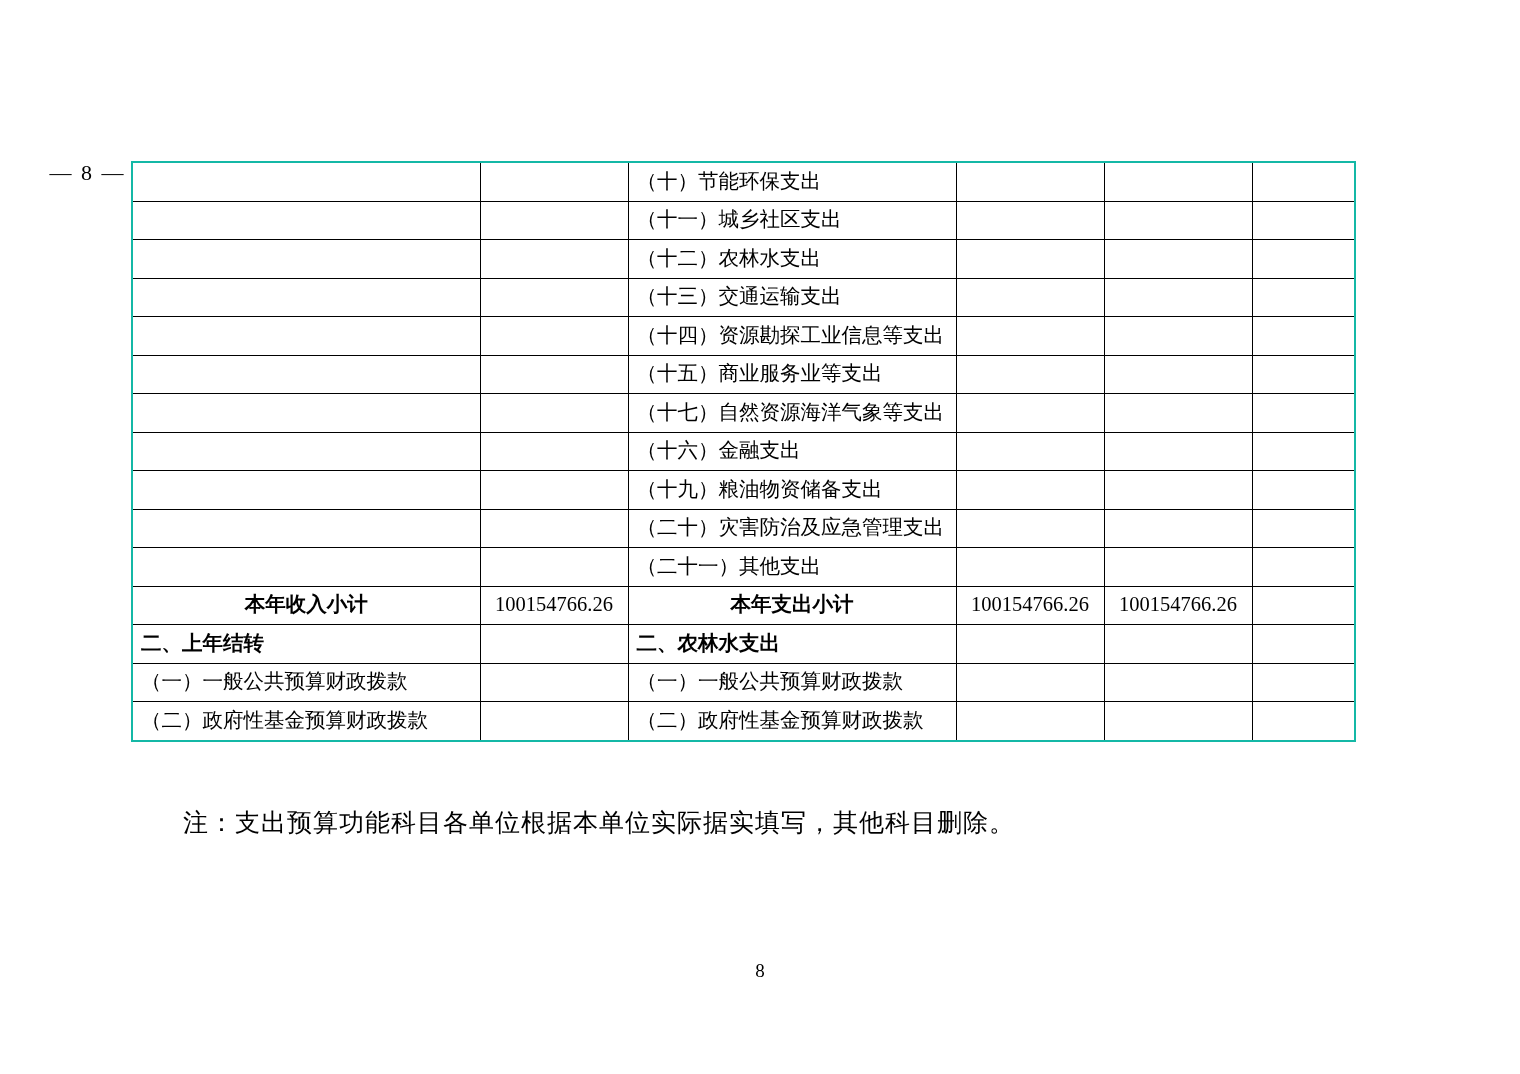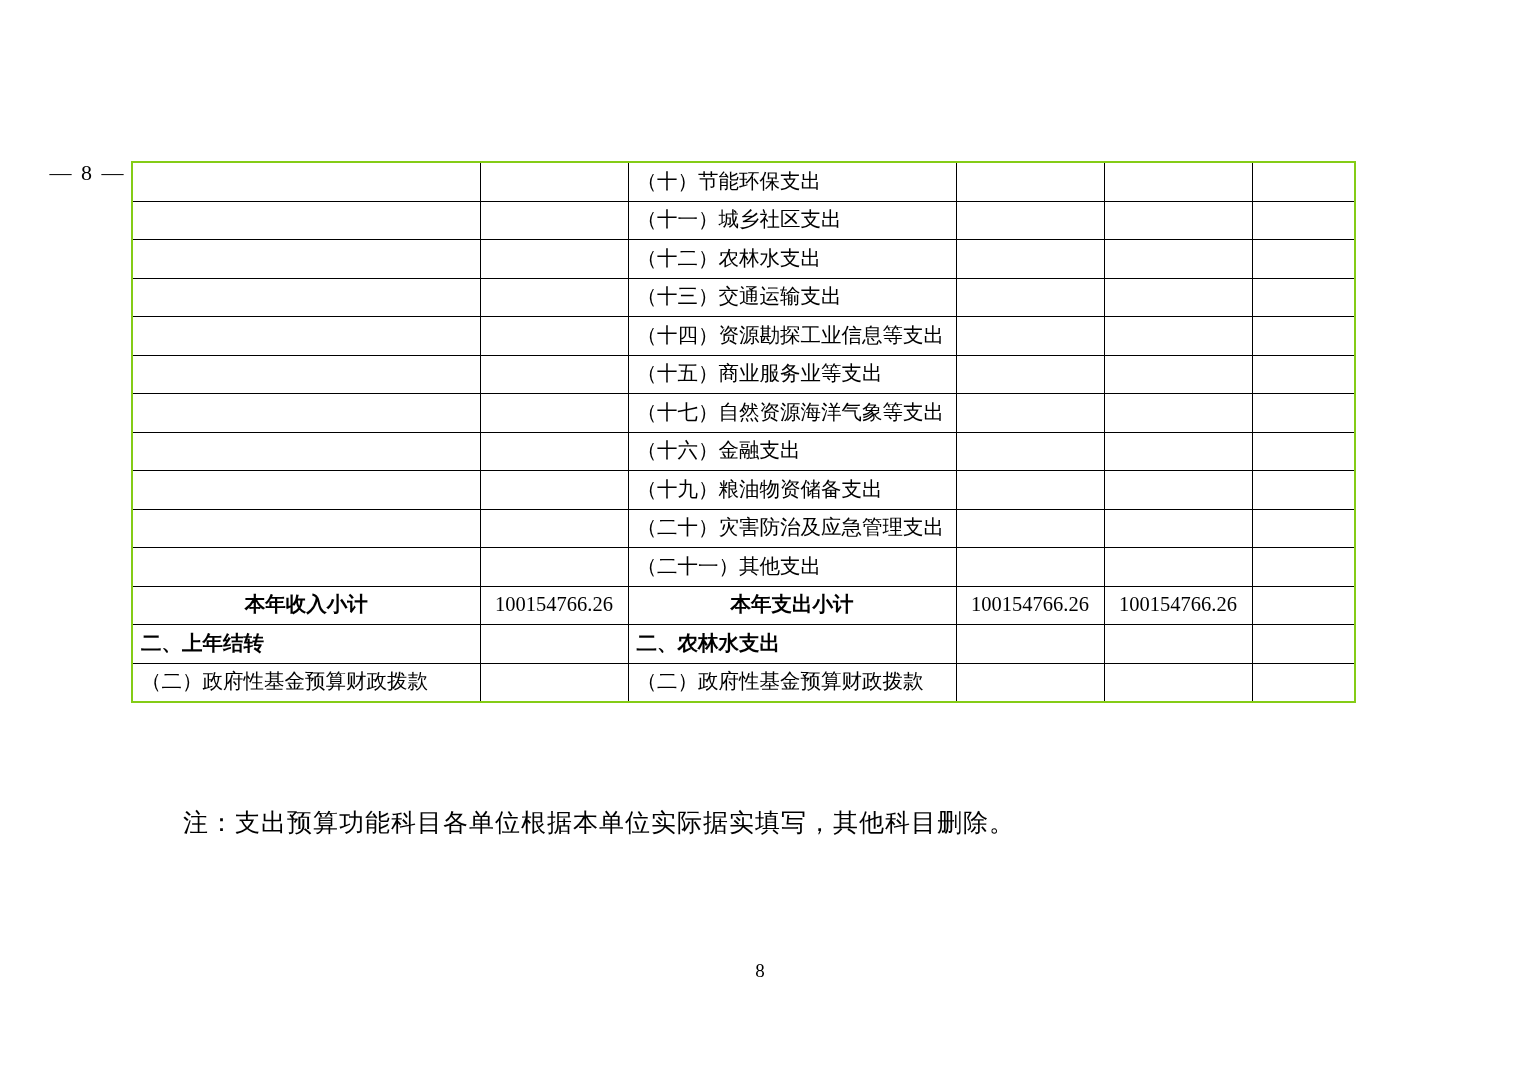--- a/index.html
+++ b/index.html
@@ -48,21 +48,21 @@
     border: 1px solid #000000;
     height: 37.5px;
     padding: 0 8px;
     vertical-align: middle;
     line-height: 1.15;
     white-space: nowrap;
     overflow: hidden;
   }
   
   table.budget {
-    border: 2px solid #84cc16;
+    border: 2px solid #14b8a6;
   }
   .c-left { text-align: left; }
   .c-center { text-align: center; }
   .bold { font-weight: bold; }
   .col-a { width: 348px; }
   .col-b { width: 148px; }
   .col-c { width: 328px; }
   .col-d { width: 148px; }
   .col-e { width: 148px; }
   .col-f { width: 103px; }
@@ -214,20 +214,28 @@
 
         <tr>
           <td class="c-left bold">二、上年结转</td>
           <td class="c-center"></td>
           <td class="c-left bold">二、农林水支出</td>
           <td class="c-center"></td>
           <td class="c-center"></td>
           <td class="c-center"></td>
         </tr>
 
+        <tr>
+          <td class="c-left">（一）一般公共预算财政拨款</td>
+          <td class="c-center"></td>
+          <td class="c-left">（一）一般公共预算财政拨款</td>
+          <td class="c-center"></td>
+          <td class="c-center"></td>
+          <td class="c-center"></td>
+        </tr>
 
         <tr>
           <td class="c-left">（二）政府性基金预算财政拨款</td>
           <td class="c-center"></td>
           <td class="c-left">（二）政府性基金预算财政拨款</td>
           <td class="c-center"></td>
           <td class="c-center"></td>
           <td class="c-center"></td>
         </tr>
 

